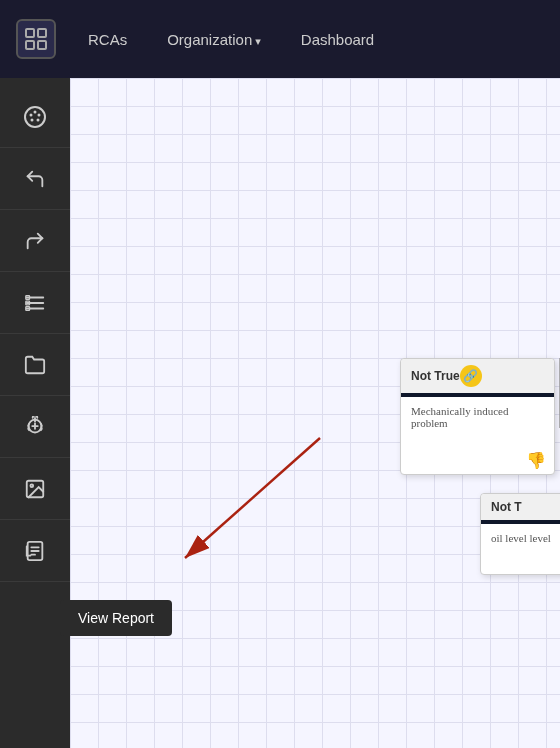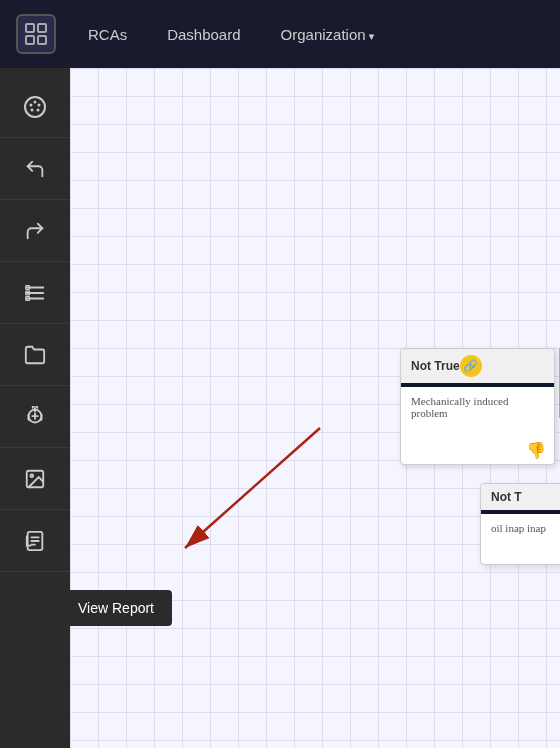--- a/index.html
+++ b/index.html
@@ -3,21 +3,21 @@
   <meta charset="utf-8">
   <style>
     * { margin: 0; padding: 0; box-sizing: border-box; }
     body { width: 560px; height: 748px; overflow: hidden; font-family: Arial, sans-serif; background: #fff; }
 
     
     .top-nav {
       display: flex;
       align-items: center;
       background: #1a1a2e;
-      height: 68px;
+      height: 78px;
       padding: 0 16px;
       gap: 24px;
     }
     .nav-logo {
       width: 40px; height: 40px;
       background: #2a2a4a;
       border: 2px solid #555;
       border-radius: 6px;
       display: flex; align-items: center; justify-content: center;
       color: #fff;
@@ -165,22 +165,22 @@
 <nav class="top-nav">
   <div class="nav-logo">
     <svg width="24" height="24" viewBox="0 0 24 24" fill="none" stroke="#aaa" stroke-width="2">
       <rect x="2" y="2" width="8" height="8" rx="1"></rect>
       <rect x="14" y="2" width="8" height="8" rx="1"></rect>
       <rect x="2" y="14" width="8" height="8" rx="1"></rect>
       <rect x="14" y="14" width="8" height="8" rx="1"></rect>
     </svg>
   </div>
   <a class="nav-link">RCAs</a>
+  <a class="nav-link has-arrow">Organization</a>
   <a class="nav-link">Dashboard</a>
-  <a class="nav-link has-arrow">Organization</a>
 </nav>
 
 <div class="main-layout">
 
   <aside class="sidebar">
 
     <div class="sidebar-item">
       <svg width="24" height="24" viewBox="0 0 24 24" fill="none" stroke="#ccc" stroke-width="2">
         <circle cx="12" cy="12" r="10"></circle>
         <circle cx="8" cy="10" r="1.5" fill="#ccc" stroke="none"></circle>
@@ -282,19 +282,19 @@
       <div class="card-footer">
         <span class="thumbs-down-icon">👎</span>
       </div>
     </div>
 
     <div class="canvas-card" style="top: 415px; left: 410px; width: 155px;">
       <div class="card-header not-true">
         <span>Not T</span>
       </div>
       <div class="card-body">
-        <span>oil inap inap</span>
+        <span>oil level level</span>
       </div>
     </div>
 
   </main>
 
 </div>
 
 </body></html>

